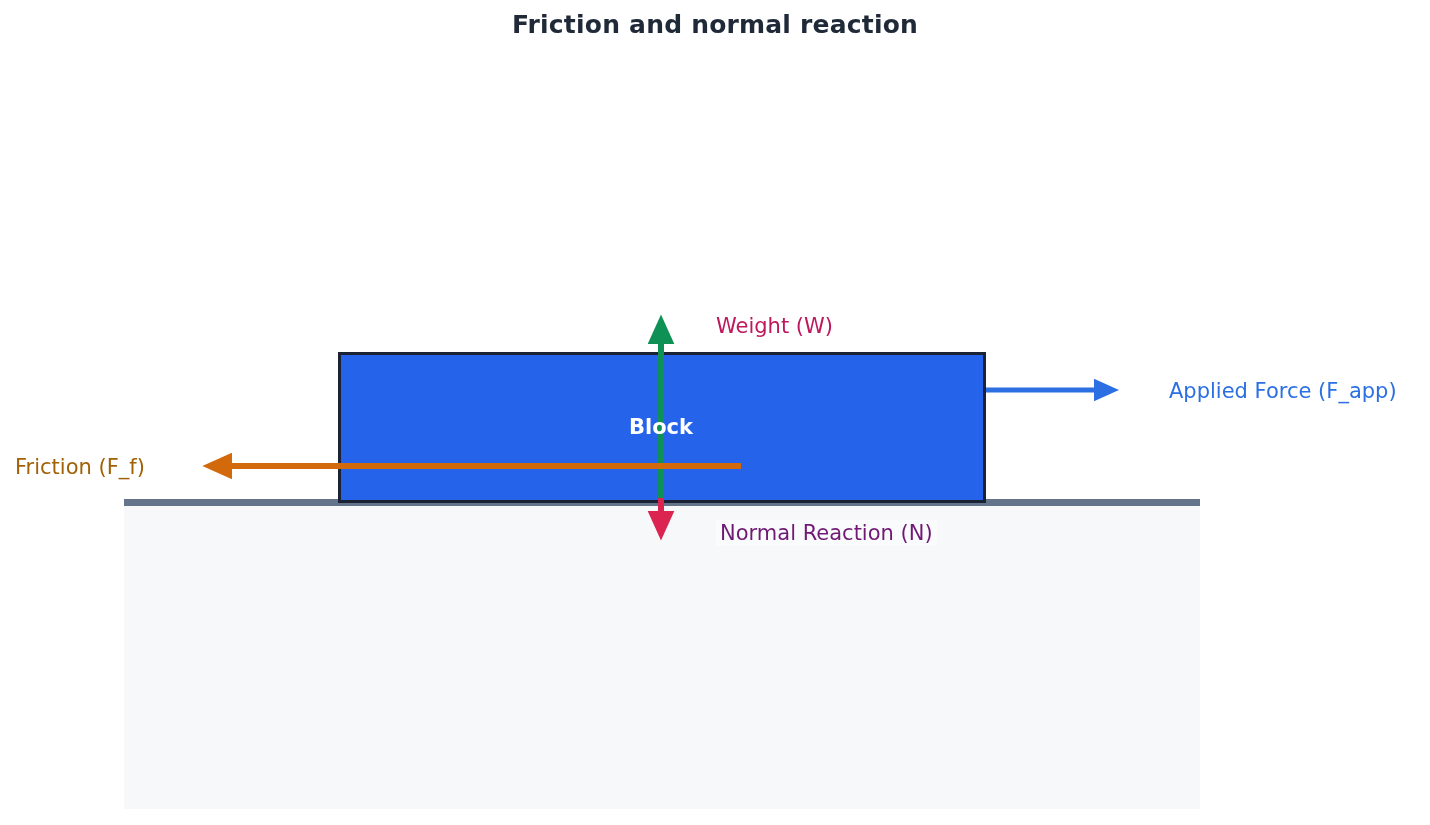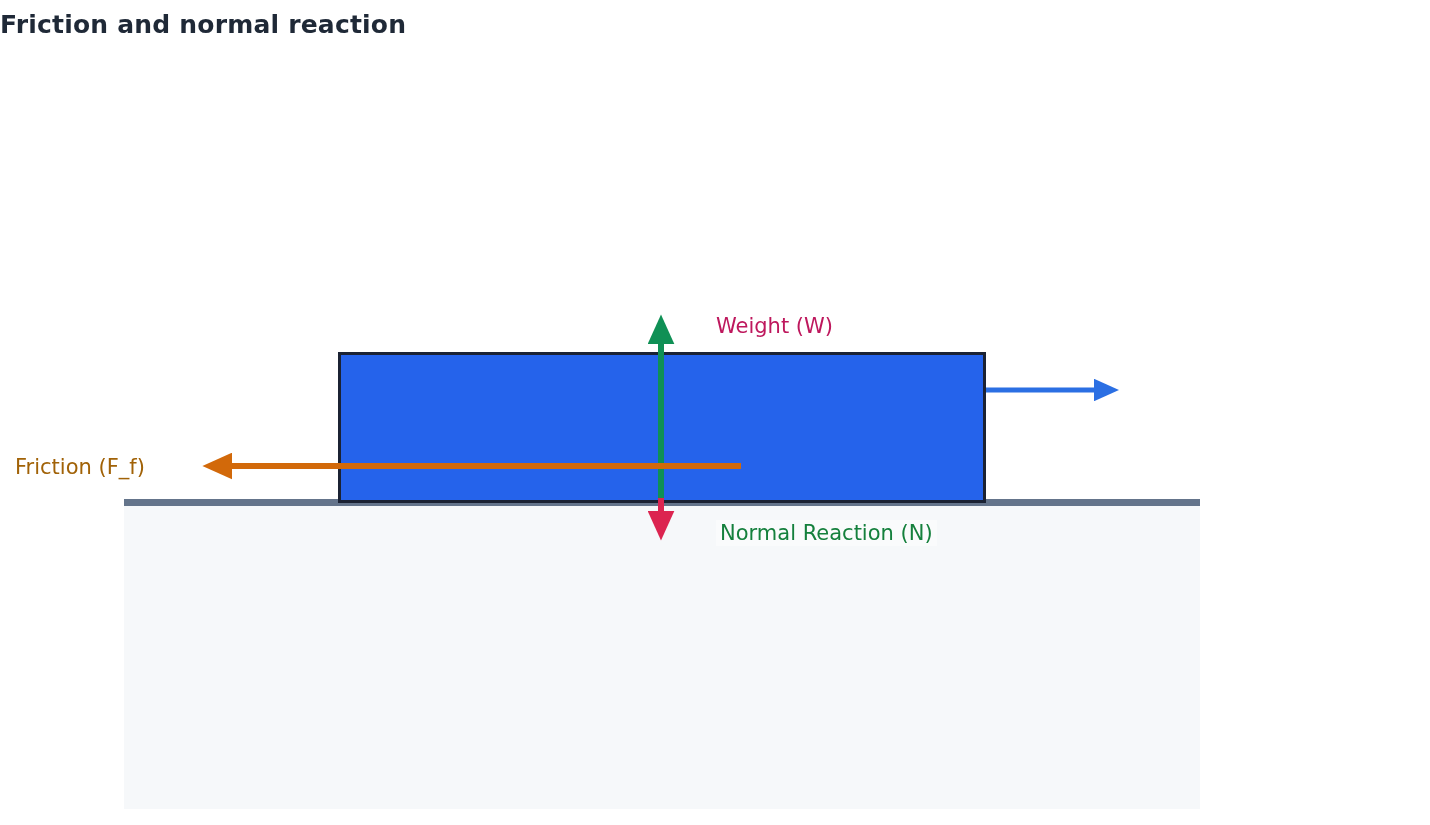--- a/index.html
+++ b/index.html
@@ -17,21 +17,21 @@
     background: #ffffff;
     overflow: hidden;
   }
 
   
   .diagram-title {
     position: absolute;
     left: 0;
     top: 10px;
     width: 1430px;
-    text-align: left;
+    text-align: center;
     font-size: 25px;
     font-weight: bold;
     color: #1f2937;
     letter-spacing: 0.2px;
   }
 
   
   .ground-body {
     position: absolute;
     left: 124px;
@@ -92,36 +92,37 @@
     pointer-events: none;
   }
 
   
   .force-label {
     position: absolute;
     font-size: 21px;
     white-space: nowrap;
   }
   .label-weight   { left: 716px;  top: 314px; color: #be185d; }
-  .label-normal   { left: 716px;  top: 520px; color: #15803d;
+  .label-normal   { left: 716px;  top: 520px; color: #701a75;
                     background: #fafbfc; padding: 1px 4px; }
   .label-applied  { left: 1169px; top: 379px; color: #2b6fe3; }
   .label-friction { left: 15px;   top: 455px; color: #a16207; }
 </style>
 </head>
 <body>
 
 <div id="stage">
 
   <div class="diagram-title">Friction and normal reaction</div>
 
   <div class="ground-line"></div>
   <div class="ground-body"></div>
 
   <div class="block-body"></div>
+  <div class="block-label">Block</div>
 
   <svg class="vectors" viewBox="0 0 1430 825">
     <defs>
       <marker id="head-green" markerWidth="5" markerHeight="4.5" refX="2.4" refY="2.25" orient="auto">
         <path d="M0,0 L5,2.25 L0,4.5 z" fill="#0f9055"></path>
       </marker>
       <marker id="head-red" markerWidth="5" markerHeight="4.5" refX="2.4" refY="2.25" orient="auto">
         <path d="M0,0 L5,2.25 L0,4.5 z" fill="#dc2450"></path>
       </marker>
       <marker id="head-blue" markerWidth="5" markerHeight="4.5" refX="2.4" refY="2.25" orient="auto">
@@ -138,17 +139,18 @@
 
     <line x1="986" y1="390" x2="1106" y2="390" stroke="#2b6fe3" stroke-width="5" marker-end="url(#head-blue)"></line>
 
     <line x1="741" y1="466" x2="218" y2="466" stroke="#d2690a" stroke-width="6" marker-end="url(#head-orange)"></line>
   </svg>
 
   <div class="force-label label-weight">Weight (W)</div>
 
   <div class="force-label label-normal">Normal Reaction (N)</div>
 
+  <div class="force-label label-applied">Applied Force (F_app)</div>
 
   <div class="force-label label-friction">Friction (F_f)</div>
 
 
 </div>
 
 </body></html>

